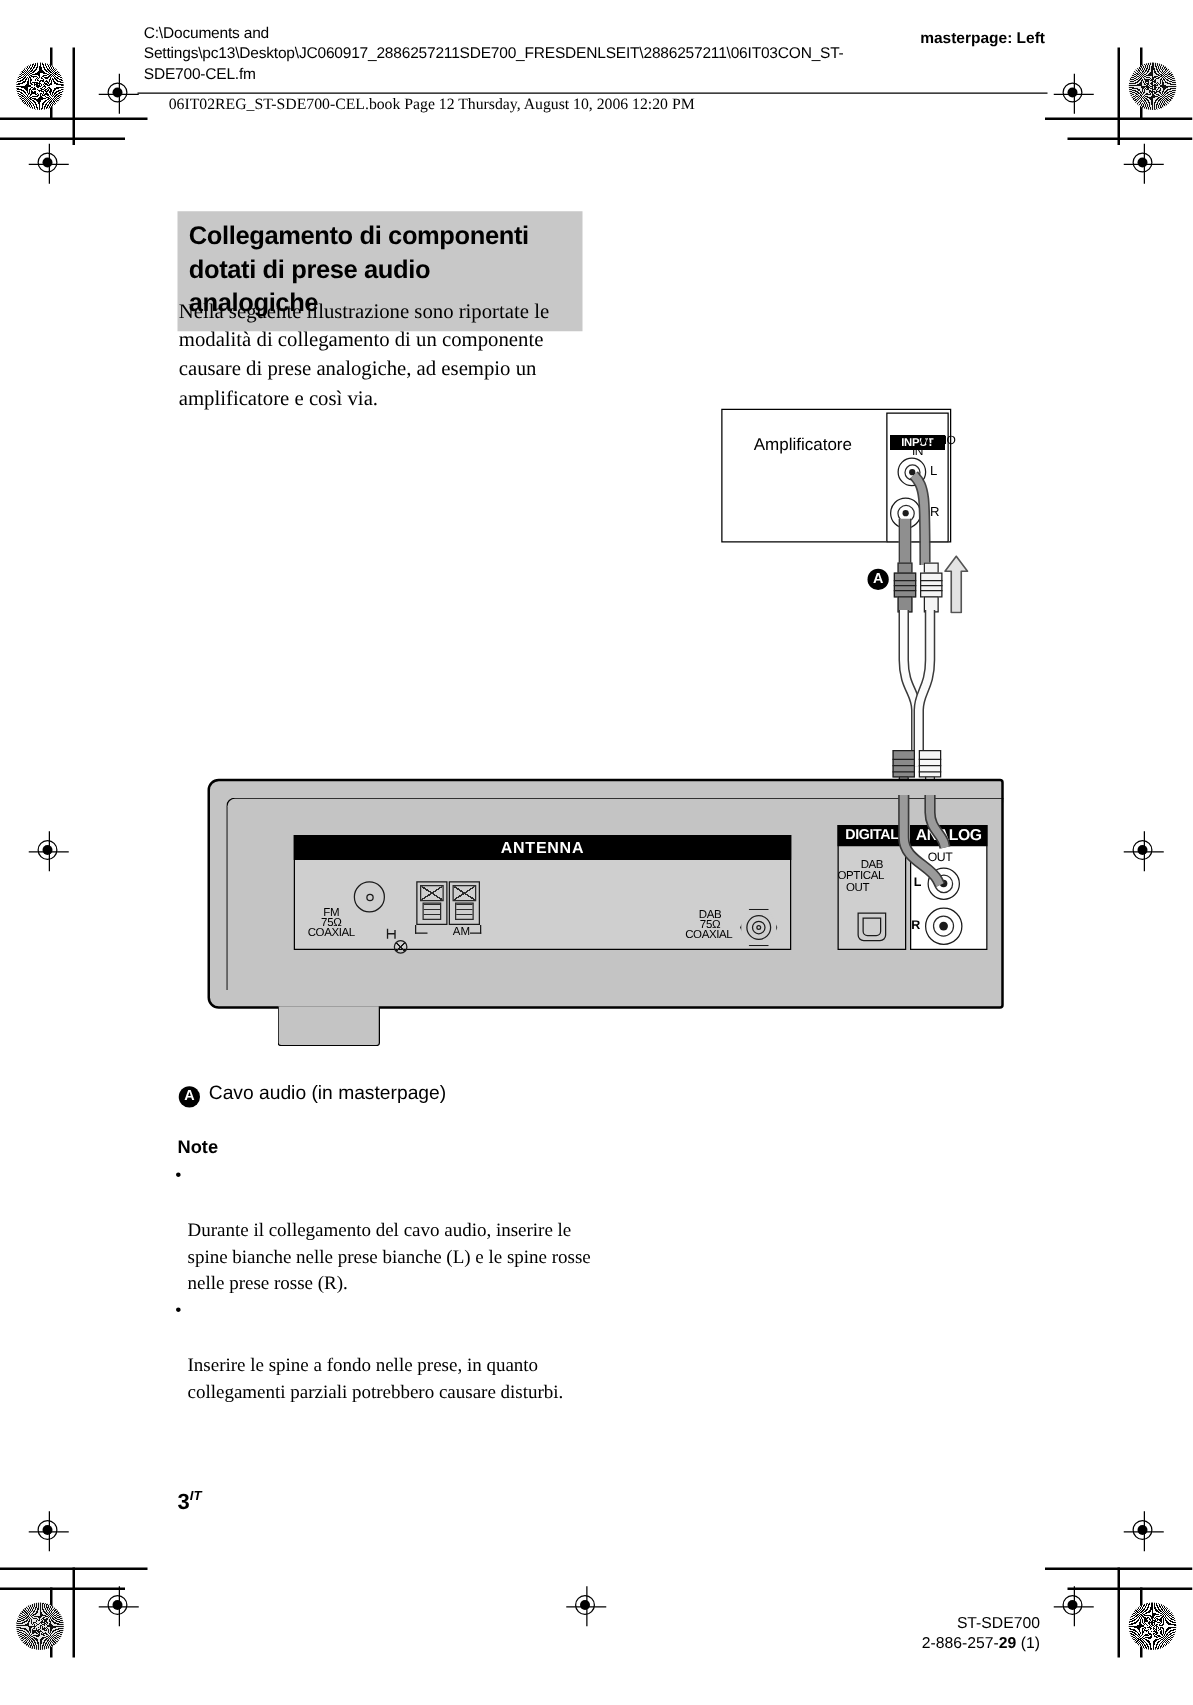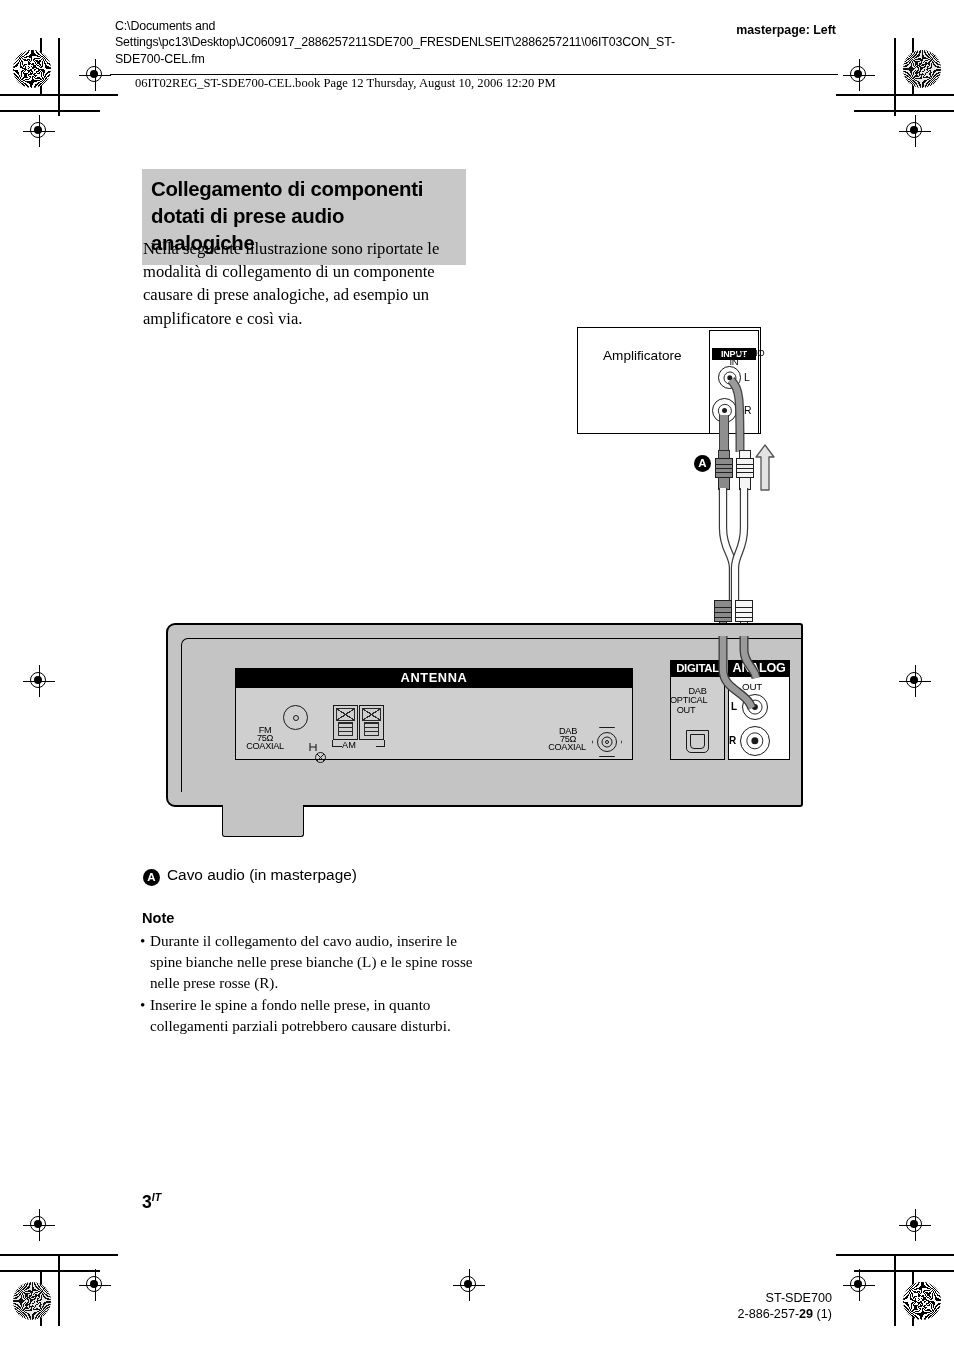--- a/index.html
+++ b/index.html
@@ -321,21 +321,21 @@
     border-bottom: 1.3px solid #1a1a1a;
     box-sizing: border-box;
   }
   #am-label {
     position: absolute;
     left: 342px; top: 740px;
     width: 34px;
     background: #cfcfcf;
     font-family: "Liberation Sans", sans-serif;
     font-size: 9.2px;
-    text-align: left;
+    text-align: right;
   }
 
   
   #gnd-sym {
     position: absolute;
     left: 309px; top: 742px;
     width: 11px; height: 10px;
   }
   #screw-sym {
     position: absolute;
@@ -454,21 +454,21 @@
   }
   #note-list {
     position: absolute;
     left: 140px; top: 930px;
     width: 345px;
     font-size: 15.2px;
     line-height: 21px;
   }
   .note-item { display: flex; margin-bottom: 1px; }
   .note-bullet { width: 10px; flex: none; }
-  .note-body { flex: 1; }
+  .note-body { flex: 1; margin-top: 44px; }
 
   
   #page-num {
     position: absolute;
     left: 142px; top: 1191px;
     font-family: "Liberation Sans", sans-serif;
     font-weight: bold;
     font-size: 17.6px;
   }
   #page-num sup { font-size: 10.5px; font-style: italic; font-weight: bold; }

